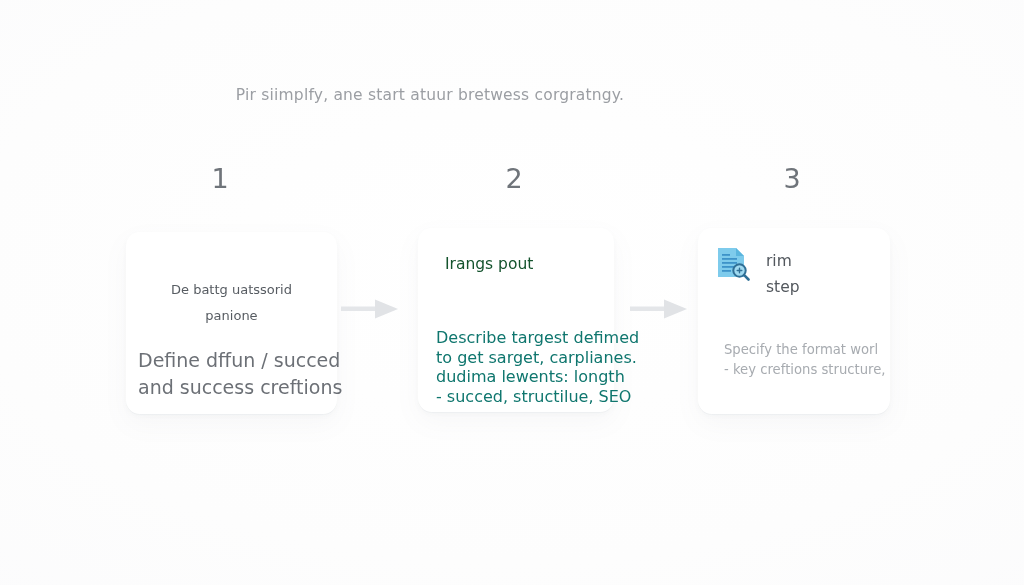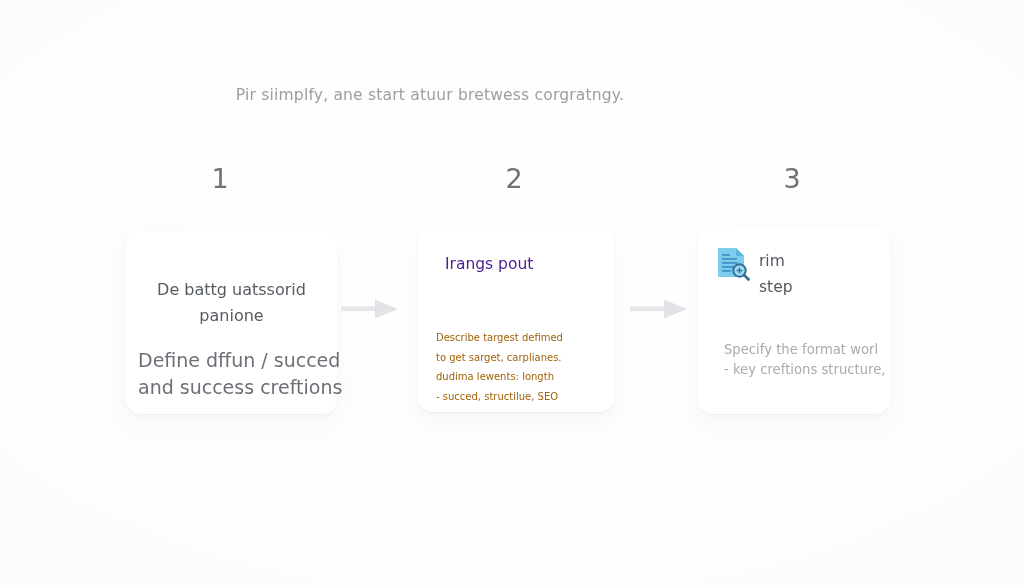--- a/index.html
+++ b/index.html
@@ -87,21 +87,21 @@
     padding: 0;
   }
 
   
   .c1-title {
     position: absolute;
     top: 45px;
     left: 12px;
     right: 12px;
     text-align: center;
-    font-size: 16px;
+    font-size: 13px;
     line-height: 26px;
     color: #575c62;
     font-family: "DejaVu Sans", sans-serif;
   }
   .c1-body {
     position: absolute;
     top: 115px;
     left: 12px;
     right: 12px;
     text-align: center;
@@ -113,44 +113,44 @@
 
   
   .c2-title {
     position: absolute;
     top: 23px;
     left: 27px;
     right: 10px;
     text-align: left;
     font-size: 15.5px;
     line-height: 26px;
-    color: #4c1d95;
+    color: #14532d;
     font-family: "DejaVu Sans", sans-serif;
   }
   .c2-body {
     position: absolute;
     top: 100px;
     left: 18px;
     right: 8px;
     text-align: left;
-    font-size: 10px;
+    font-size: 16px;
     line-height: 19.5px;
-    color: #a16207;
+    color: #0f766e;
     font-family: "DejaVu Sans", sans-serif;
   }
 
   
   .c3-head {
     position: absolute;
     top: 16px;
     left: 18px;
     right: 8px;
     display: flex;
     align-items: flex-start;
-    gap: 9px;
+    gap: 16px;
   }
   .c3-title {
     font-size: 15.5px;
     line-height: 26px;
     color: #53585e;
     font-family: "DejaVu Sans", sans-serif;
     padding-top: 4px;
   }
   .c3-body {
     position: absolute;

